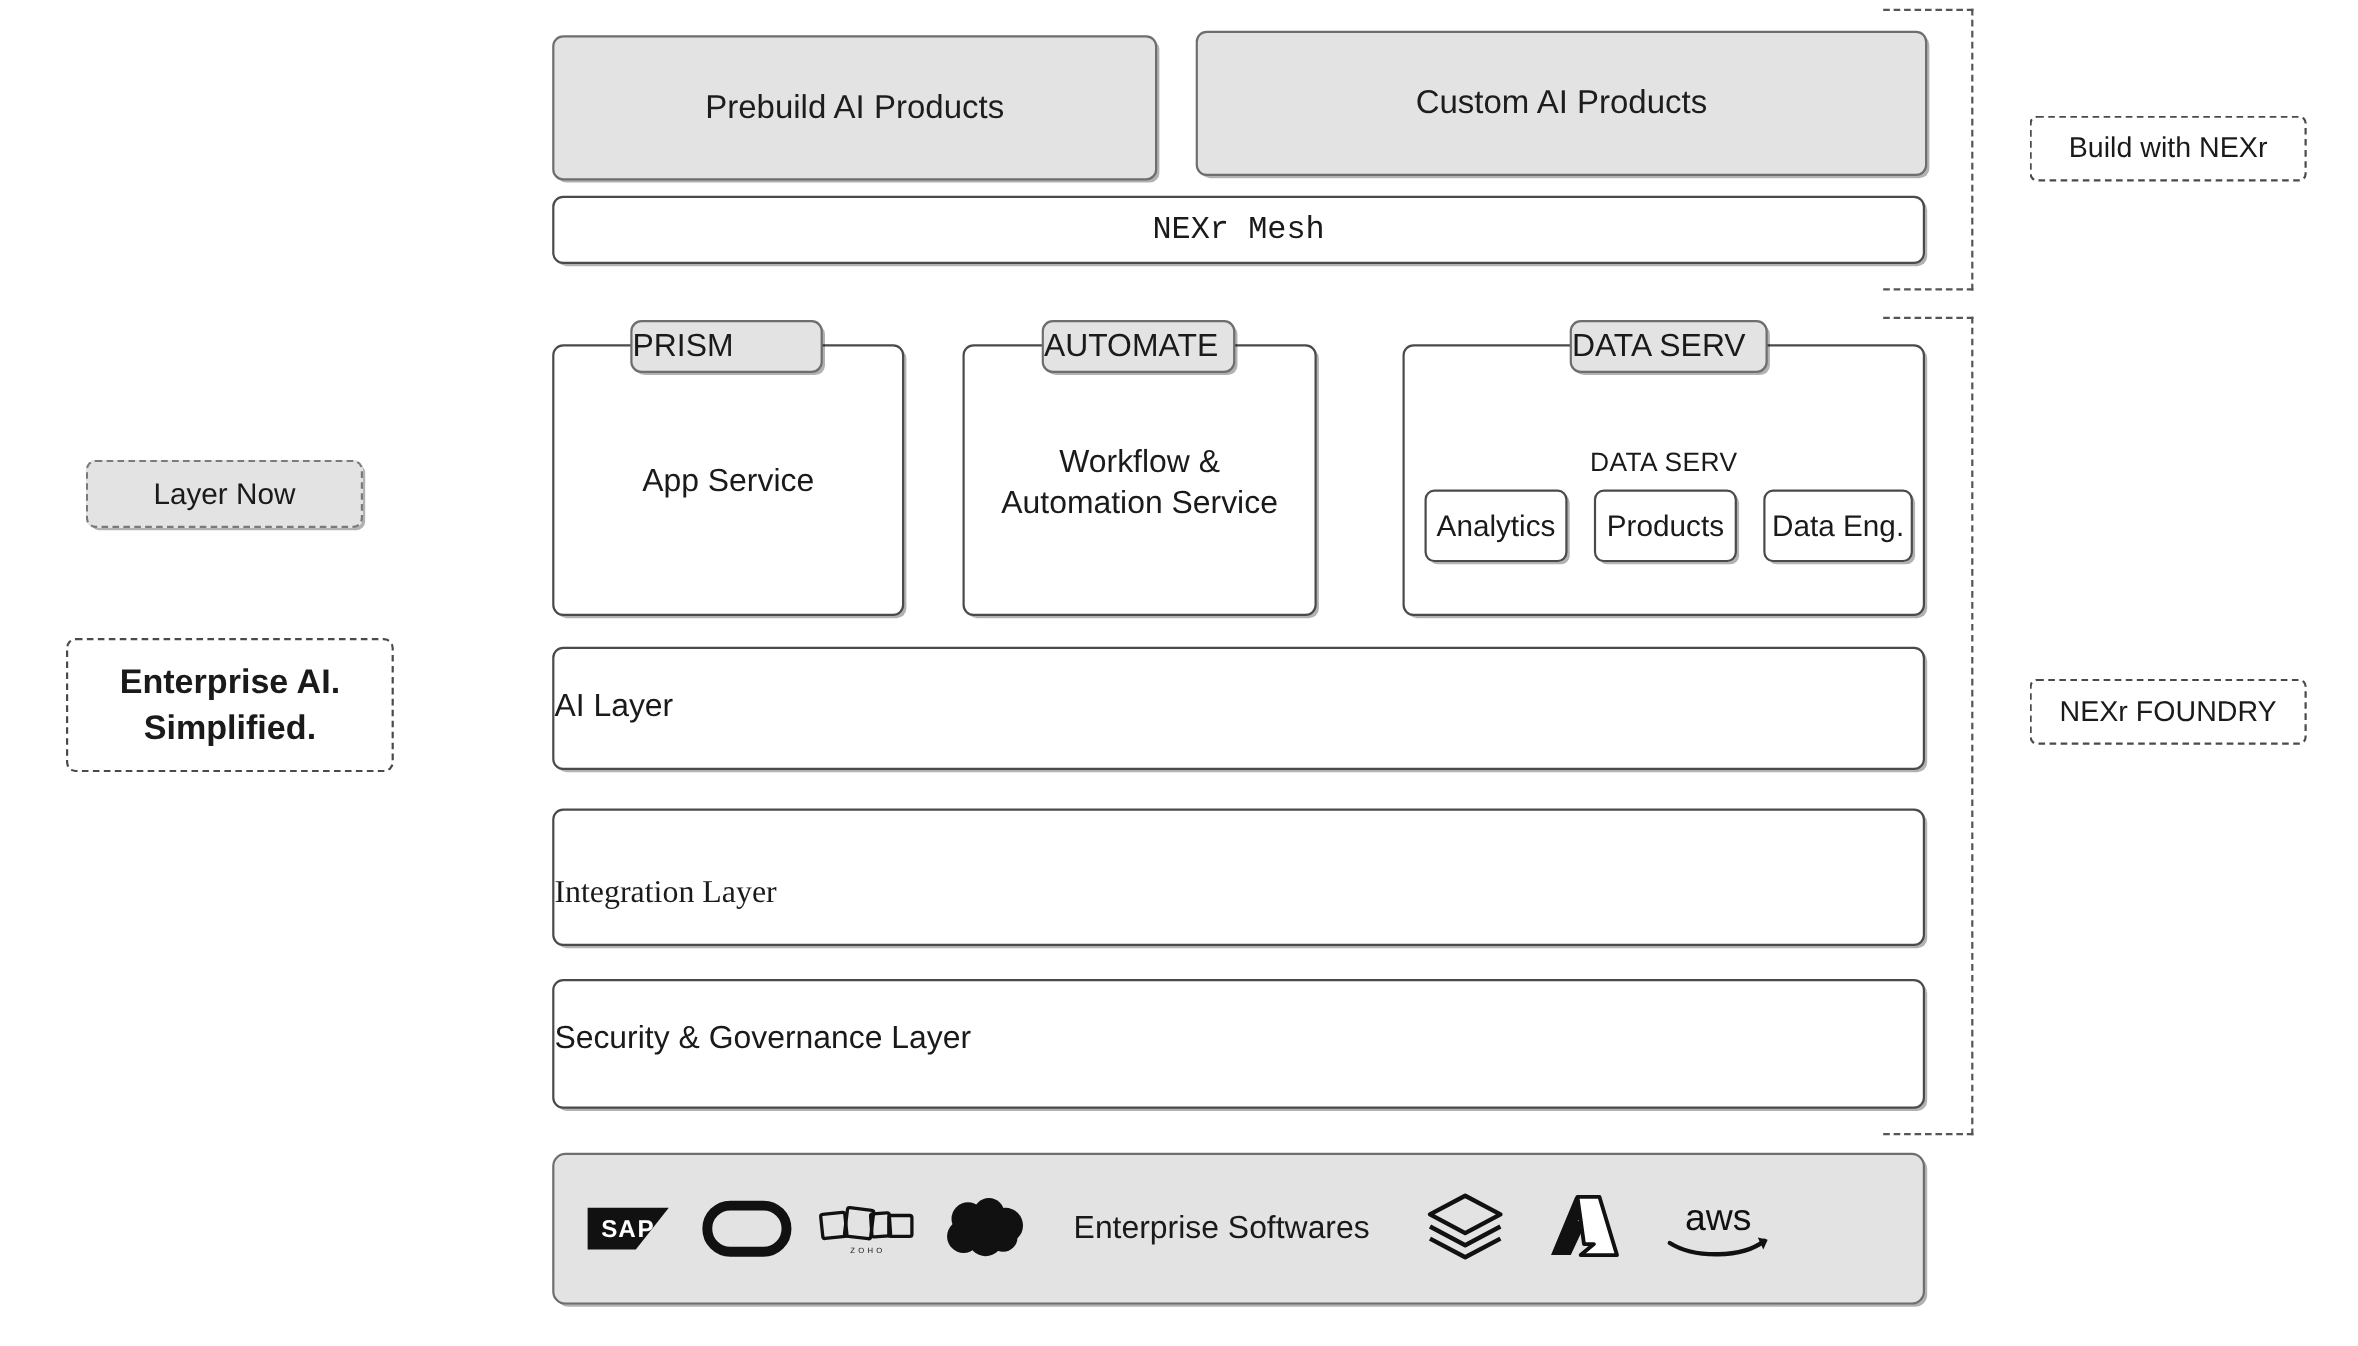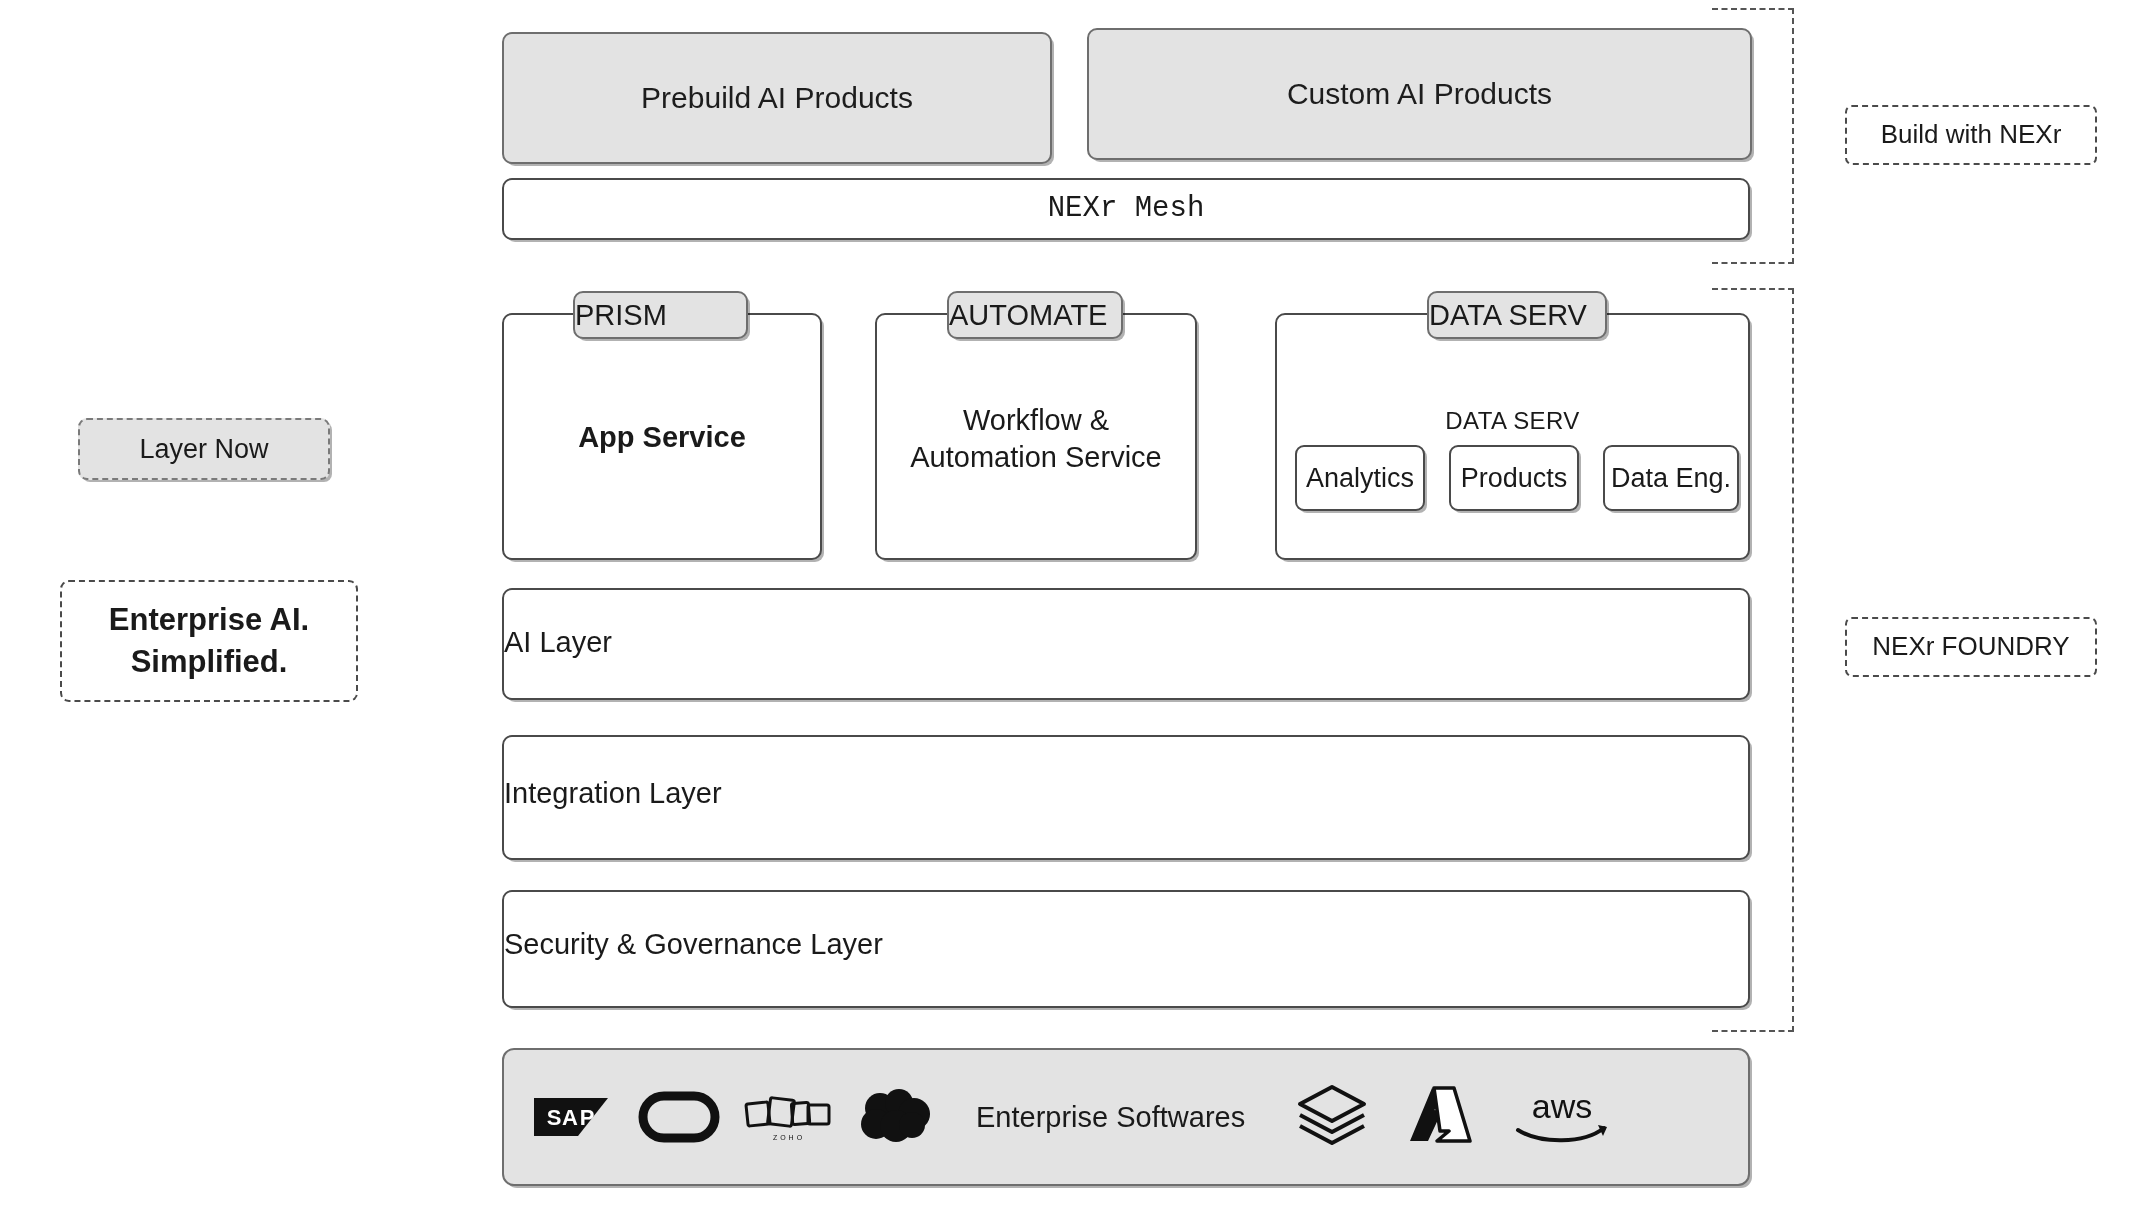--- a/index.html
+++ b/index.html
@@ -201,21 +201,21 @@
 
   <div class="box filled shadowed" id="custom-products" style="left:1087px; top:28px; width:665px; height:132px;">
     <span>Custom AI Products</span>
   </div>
 
   <div class="box solid shadowed" id="nexr-mesh" style="left:502px; top:178px; width:1248px; height:62px;">
     <span>NEXr Mesh</span>
   </div>
 
   <div class="service-panel" style="left:502px; top:313px; width:320px; height:247px;">
-    <div class="service-body" style="top:102px; height:42px;font-weight:bold;">
+    <div class="service-body" style="top:102px; height:42px;">
       <span>App Service</span>
     </div>
   </div>
   <div class="panel-badge" style="left:573px; top:291px; width:175px; height:48px;">
     <span>PRISM</span>
   </div>
 
   <div class="service-panel" style="left:875px; top:313px; width:322px; height:247px;">
     <div class="service-body" style="top:84px; height:80px;">
       <span>Workflow &amp; Automation Service</span>
@@ -241,21 +241,21 @@
   </div>
   <div class="panel-badge" style="left:1427px; top:291px; width:180px; height:48px;">
     <span>DATA SERV</span>
   </div>
 
   <div class="stack-layer" style="left:502px; top:588px; width:1248px; height:112px;">
     <span style="top:36px;">AI Layer</span>
   </div>
 
   <div class="stack-layer" style="left:502px; top:735px; width:1248px; height:125px;">
-    <span style="top:40px;">Integration Layer</span>
+    <span style="top:58px;font-family:Liberation Serif, serif;">Integration Layer</span>
   </div>
 
   <div class="stack-layer" style="left:502px; top:890px; width:1248px; height:118px;">
     <span style="top:36px;">Security &amp; Governance Layer</span>
   </div>
 
   <div class="box dashed-filled shadowed" id="nexr-now" style="left:78px; top:418px; width:252px; height:62px;">
     <span>Layer Now</span>
   </div>
 

